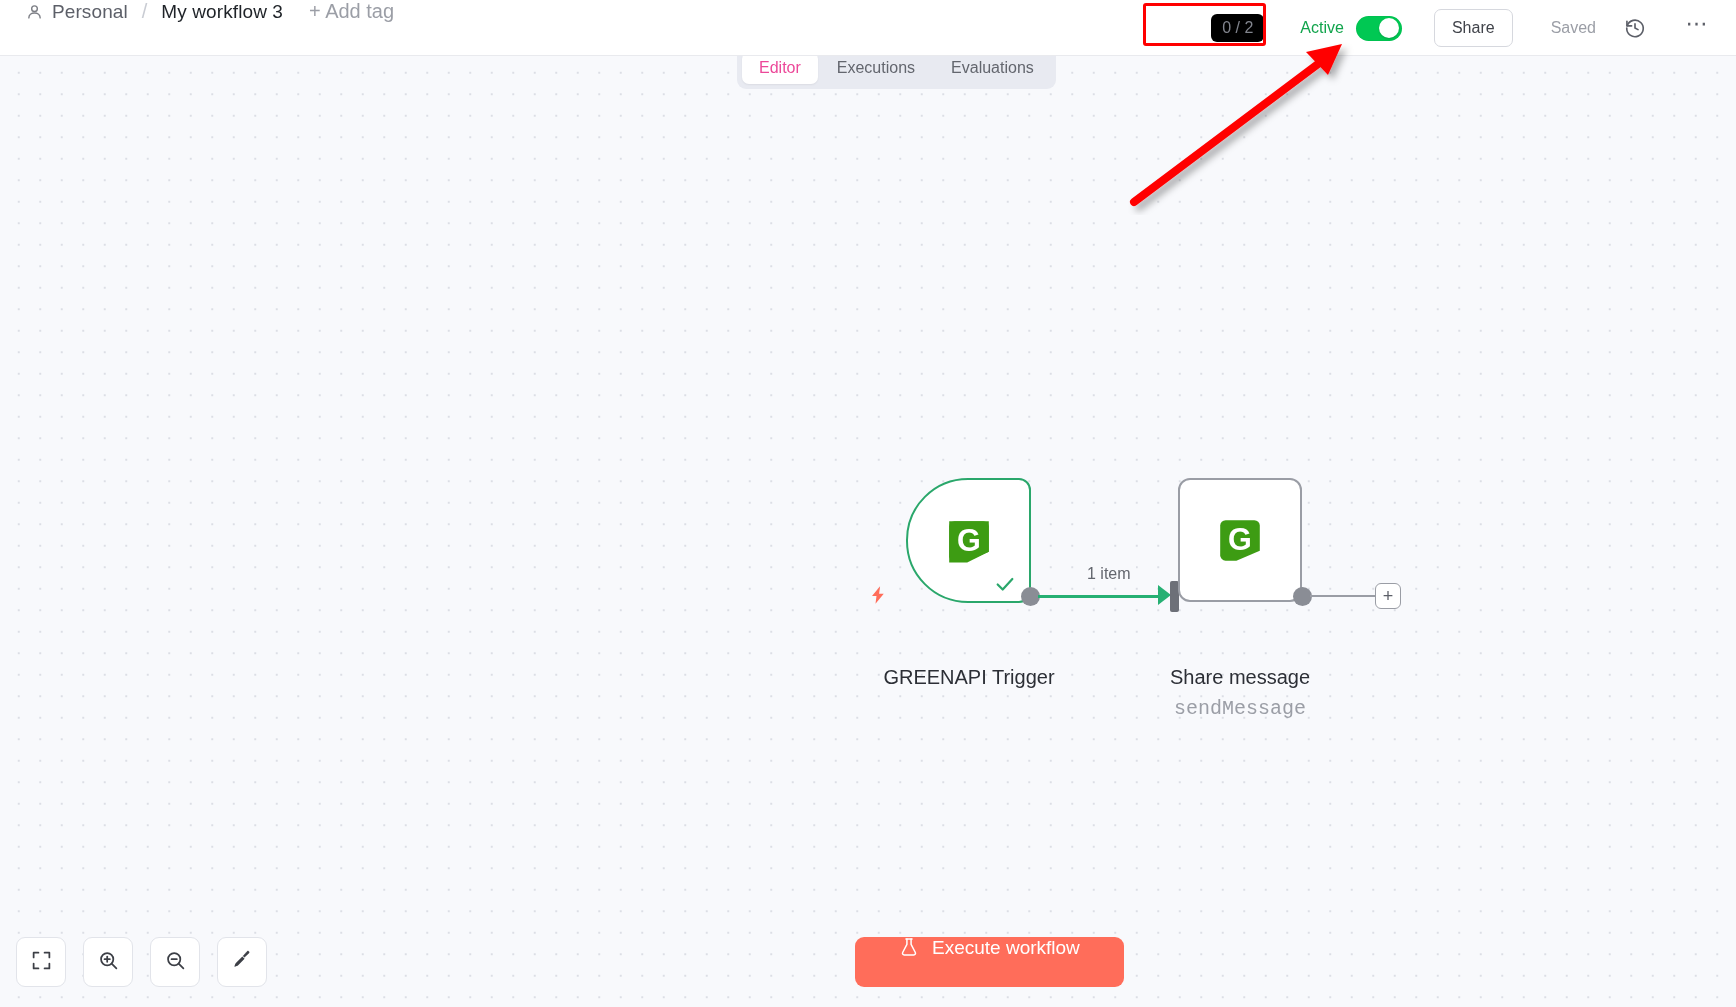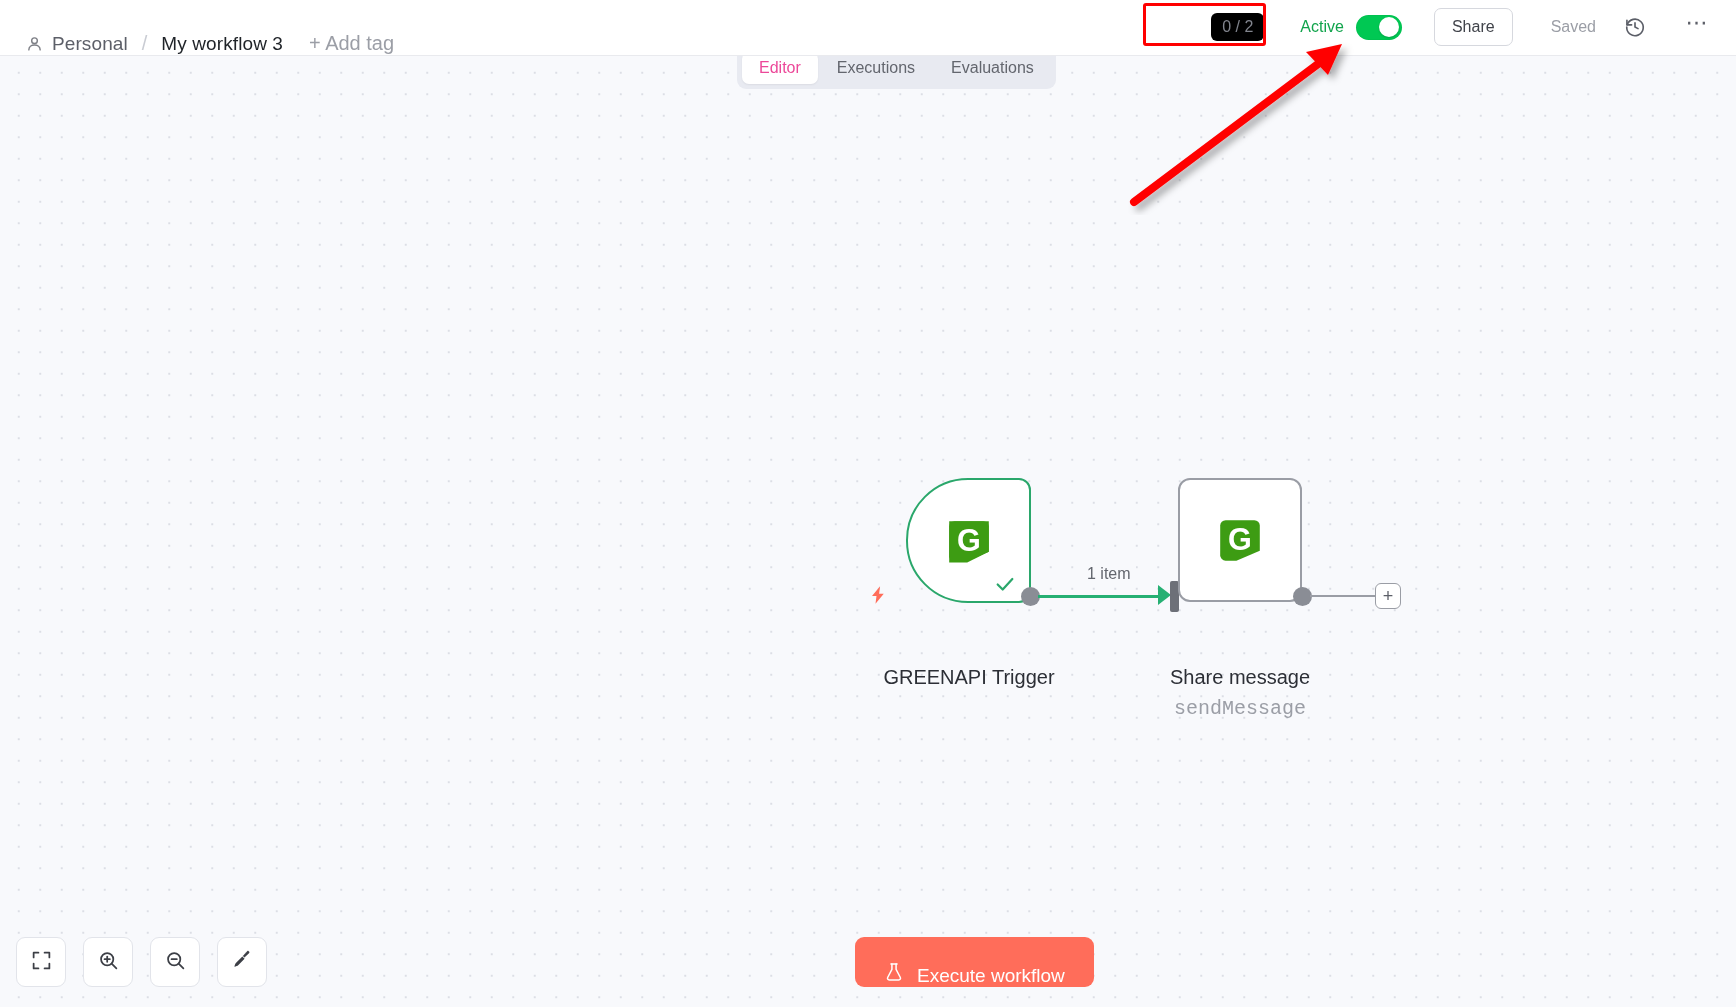--- a/index.html
+++ b/index.html
@@ -10,21 +10,21 @@
     overflow: hidden;
   }
   #app { position: relative; width: 1736px; height: 1007px; }
 
   
   .header {
     position: absolute; top: 0; left: 0;
     width: 1736px; height: 56px;
     background: #ffffff;
     border-bottom: 1px solid #e9eaee;
-    display: flex; align-items: flex-end;
+    display: flex; align-items: flex-start;
     z-index: 30;
   }
   .breadcrumb { display: flex; align-items: center; margin-left: 26px; gap: 0px; }
   .person-icon { width: 17px; height: 17px; margin-right: 9px; display: block; color: #7d7f86; }
   .bc-personal { font-size: 19px; color: #5c5f68; letter-spacing: .1px; }
   .bc-sep { font-size: 20px; color: #c9ccd3; margin: 0 14px; }
   .bc-title { font-size: 19px; color: #1f2328; letter-spacing: .1px; }
   .add-tag { font-size: 20px; color: #9b9ea6; margin-left: 26px; cursor: pointer; }
 
   .header-right {
@@ -185,22 +185,22 @@
   .tb-btn {
     width: 50px; height: 50px; background: #ffffff;
     border: 1px solid #e2e4ea; border-radius: 9px;
     display: flex; align-items: center; justify-content: center;
     cursor: pointer; color: #3c3f46;
   }
   .exec-btn {
     position: absolute; left: 855px; bottom: 20px;
     background: #ff6d5a; color: #ffffff;
     border: none; border-radius: 9px;
-    height: 50px; padding: 0 29px;
-    display: flex; align-items: flex-end; gap: 13px;
+    height: 50px; padding: 0 44px;
+    display: flex; align-items: flex-start; gap: 13px;
     font-size: 19px; cursor: pointer; z-index: 20;
     font-family: "Liberation Sans", sans-serif;
   }
 </style>
 </head>
 <body>
 
 <div id="app">
 
   <div class="header">

